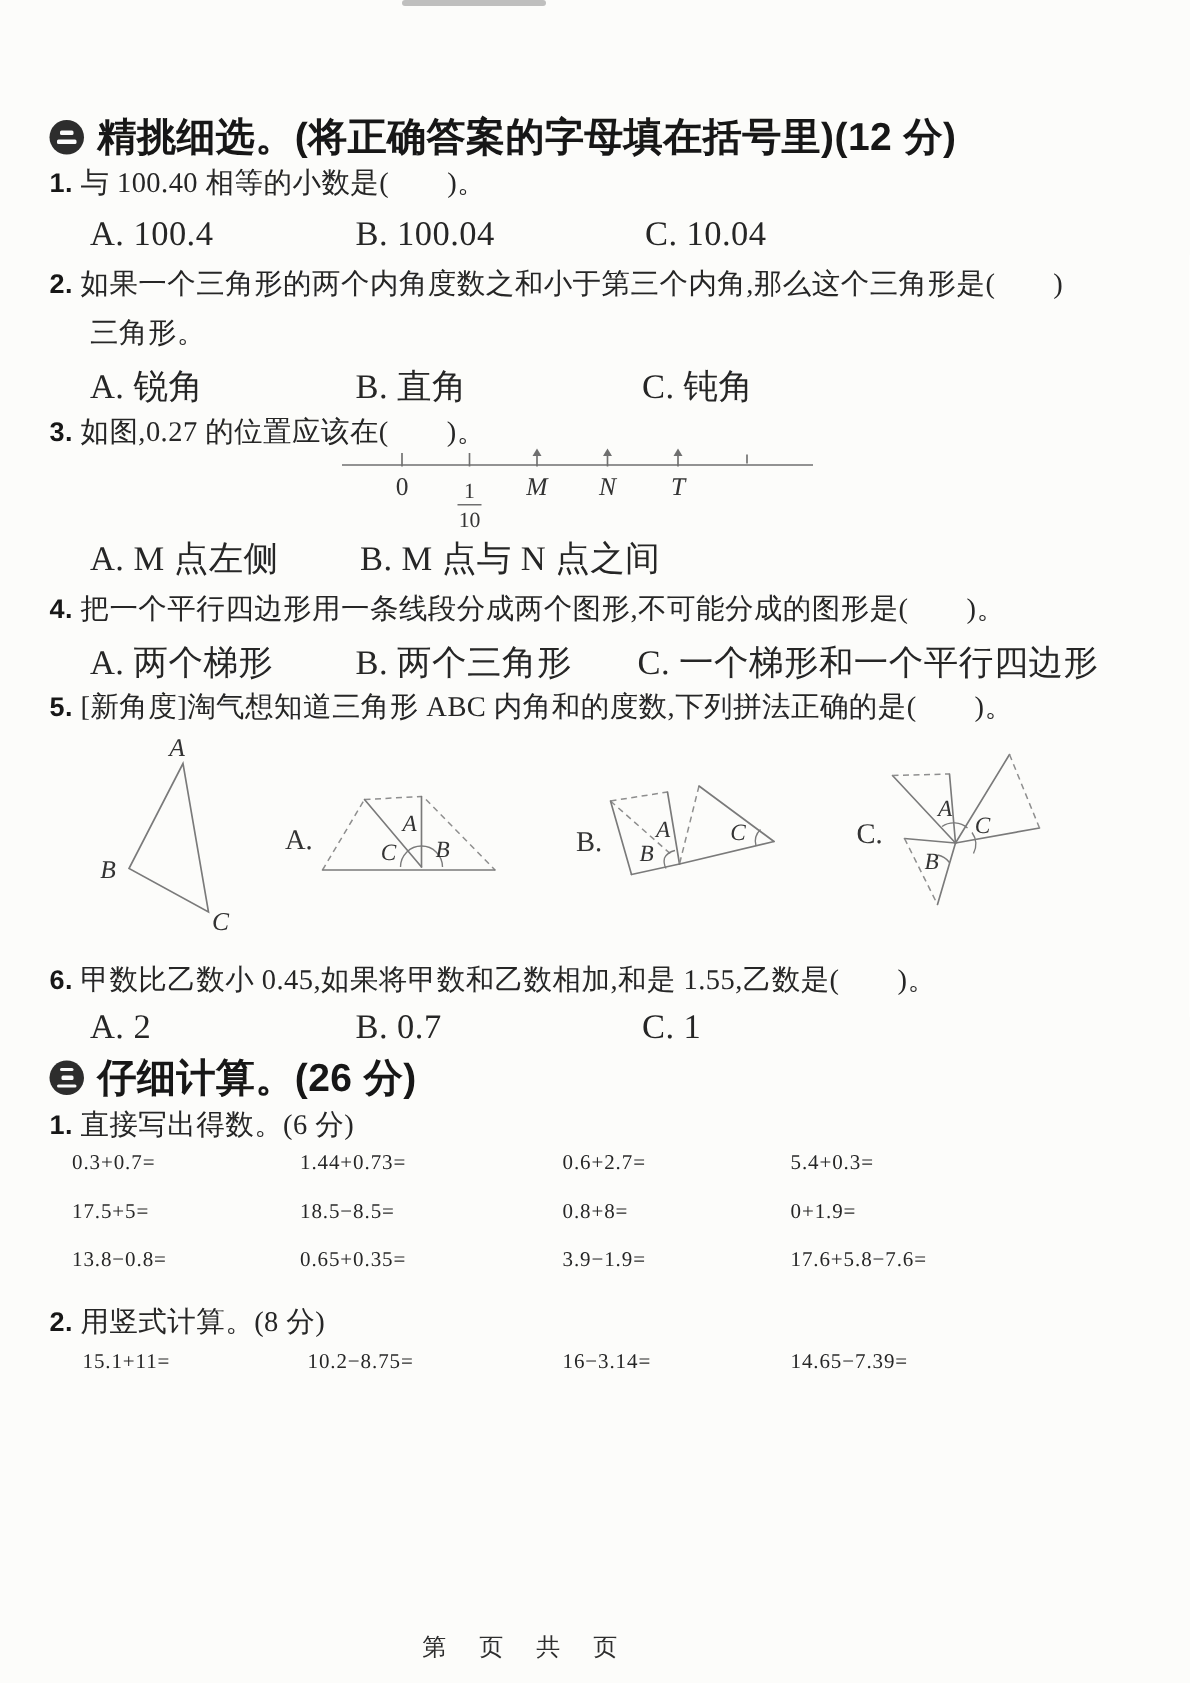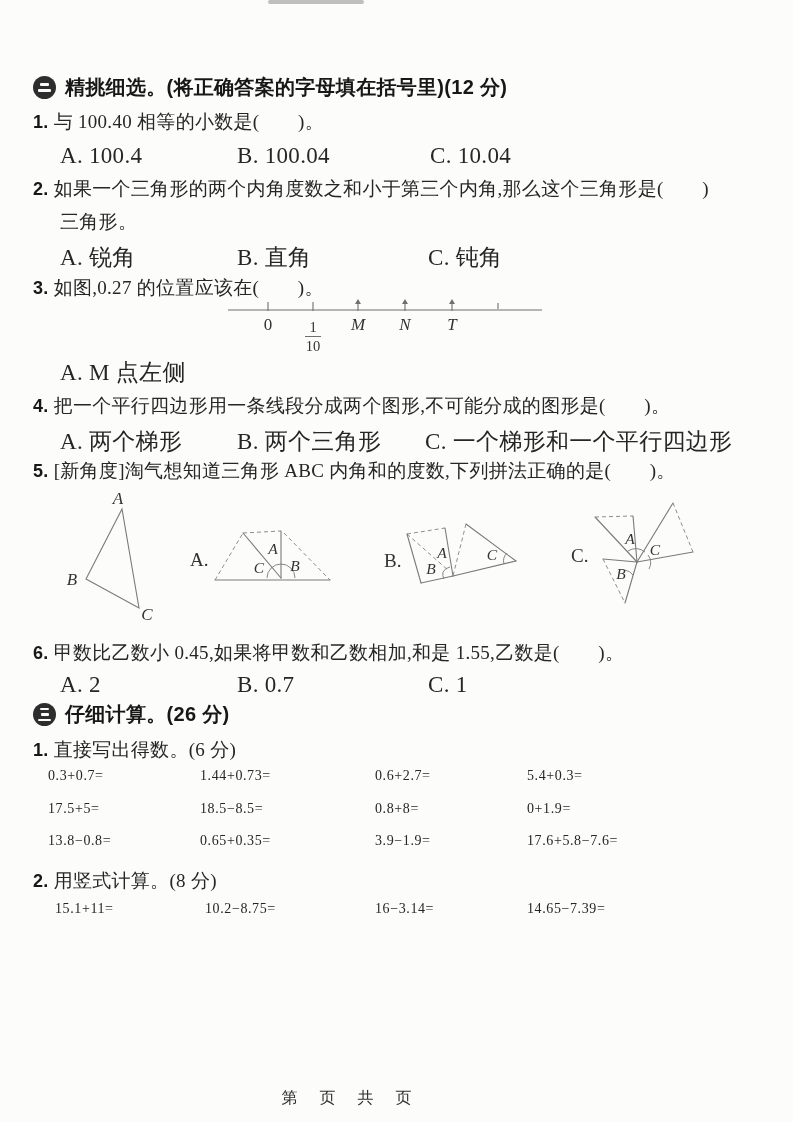--- a/index.html
+++ b/index.html
@@ -7,21 +7,21 @@
     position:relative; width:793px; height:1122px;
     background:#fcfcfa; overflow:hidden;
     font-family:"Liberation Serif","DejaVu Serif",serif;
     color:#262626;
   }
   .abs { position:absolute; white-space:nowrap; }
   .smudge { position:absolute; left:268px; top:0; width:96px; height:4px;
     background:#8d8d8d; opacity:.55; border-radius:2px; }
   .sec { display:flex; align-items:center; gap:9px; }
   .sec-title { font-family:"Liberation Sans","DejaVu Sans",sans-serif;
-    font-weight:700; font-size:20px; color:#171717; letter-spacing:.3px; }
+    font-weight:700; font-size:26px; color:#171717; letter-spacing:.3px; }
   .sec-icon { width:23px; height:23px; border-radius:50%; background:#2d2d2d;
     display:flex; flex-direction:column; justify-content:center; align-items:center; gap:3px; flex:0 0 auto; }
   .sec-icon .bar { height:2.6px; background:#fbfbfb; border-radius:1px; }
   .sec-icon .b-s { width:9px; }  .sec-icon .b-m { width:8px; }  .sec-icon .b-l { width:13px; }
   .qline { font-size:19px; letter-spacing:.3px; }
   .qnum { font-family:"Liberation Sans","DejaVu Sans",sans-serif; font-weight:700;
     font-size:18px; margin-right:5px; color:#171717; }
   .opt { font-size:23px; letter-spacing:.3px; }
   .expr { font-size:14px; letter-spacing:.6px; }
   .footer { font-size:16px; letter-spacing:3px; color:#2e2e2e; }
@@ -89,20 +89,21 @@
       <text class="nl-frac" x="87" y="36">1</text>
       <line class="tick" x1="79" y1="40.5" x2="95" y2="40.5" style="stroke-width:1"></line>
       <text class="nl-frac" x="87" y="55">10</text>
     </g>
     <text class="nl-lbl nl-it" x="132" y="34">M</text>
     <text class="nl-lbl nl-it" x="179" y="34">N</text>
     <text class="nl-lbl nl-it" x="226" y="34">T</text>
   </svg>
 
   <span class="abs opt" style="left:60px;top:357px">A. M 点左侧</span>
+  <span class="abs opt" style="left:240px;top:357px">B. M 点与 N 点之间</span>
 
   <div class="abs qline" style="left:33px;top:393px">
     <span class="qnum">4.</span><span>把一个平行四边形用一条线段分成两个图形,不可能分成的图形是(　　)。</span>
   </div>
   <span class="abs opt" style="left:60px;top:426px">A. 两个梯形</span>
   <span class="abs opt" style="left:237px;top:426px">B. 两个三角形</span>
   <span class="abs opt" style="left:425px;top:426px">C. 一个梯形和一个平行四边形</span>
 
   <div class="abs qline" style="left:33px;top:458px">
     <span class="qnum">5.</span><span>[新角度]淘气想知道三角形 ABC 内角和的度数,下列拼法正确的是(　　)。</span>

